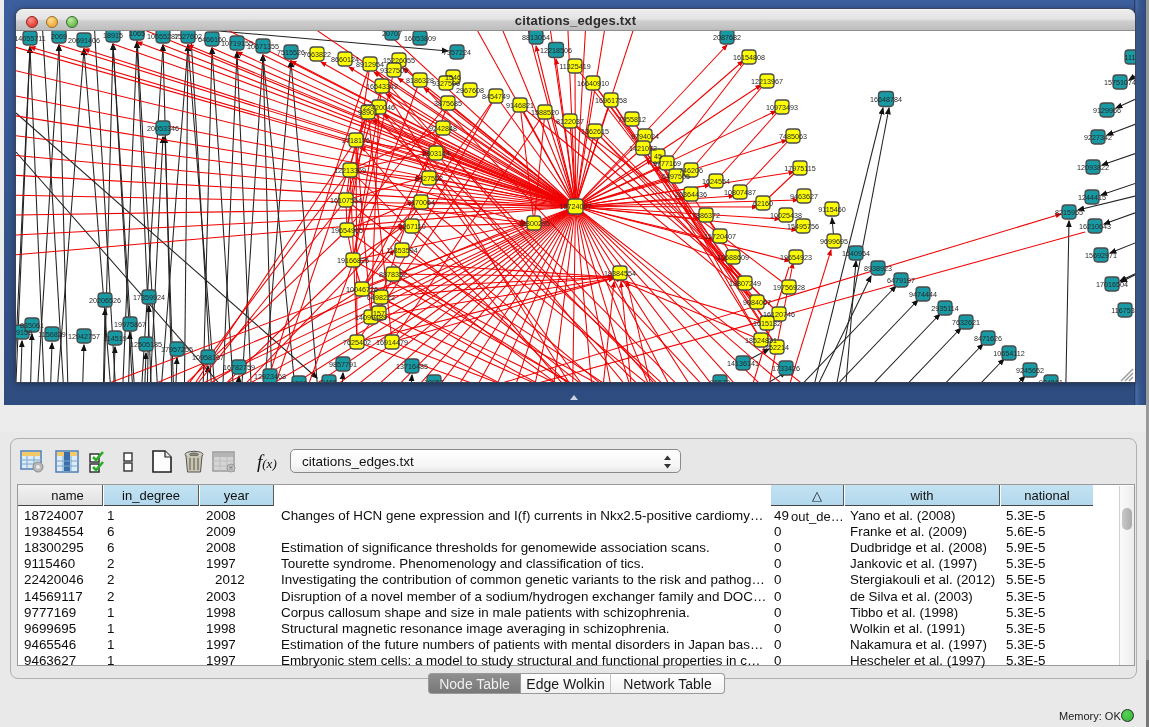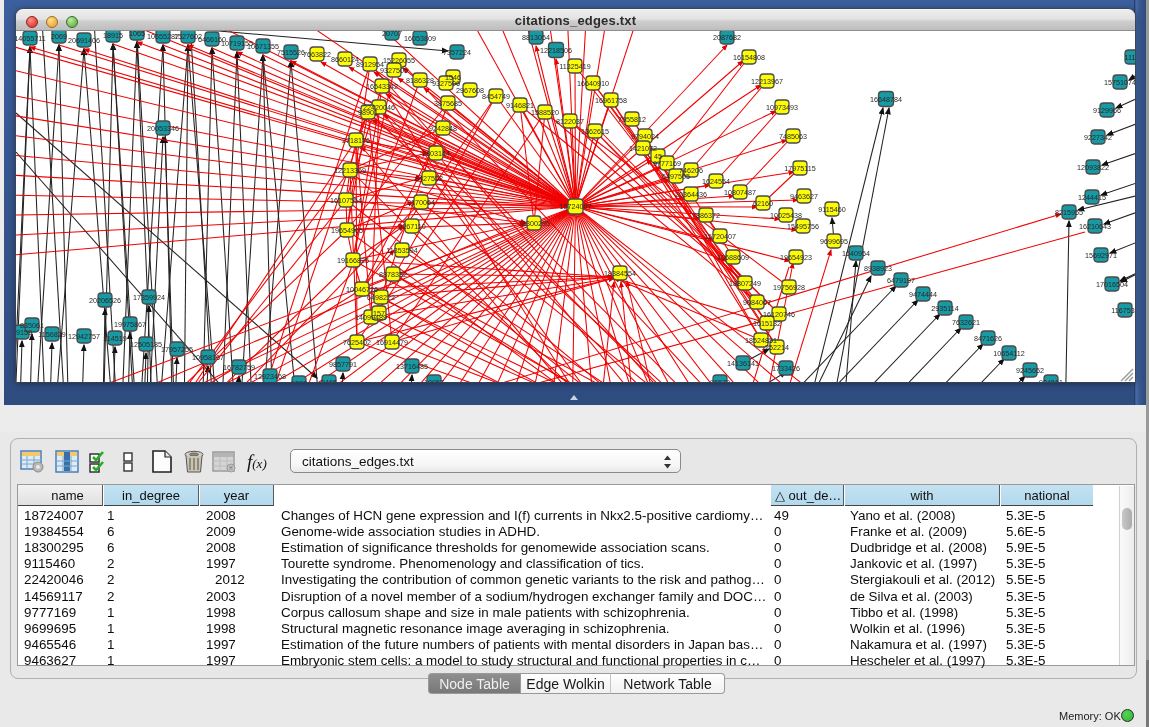--- a/index.html
+++ b/index.html
@@ -706,52 +706,51 @@
   <path d="M3 6 L4.5 22 H17.5 L19 6" fill="#c9c5b4" stroke="#555"></path>
   <path d="M7 8 V20 M11 8 V20 M15 8 V20" stroke="#77735f" stroke-width="1.4"></path>
 </svg>
 <svg class="abs ticon" style="left:212px" width="25" height="24">
   <rect x="1" y="2" width="21" height="19" fill="#d4d4d4" stroke="#9c9c9c" stroke-width="1.5"></rect>
   <rect x="2" y="3" width="19" height="4" fill="#b5b5b5"></rect>
   <path d="M1 11 H22 M1 16 H22 M8 7 V21 M15 7 V21" stroke="#bdbdbd" stroke-width="1"></path>
   <circle cx="19" cy="18" r="4" fill="#c2c2c2" stroke="#9a9a9a"></circle>
   <path d="M17.5 16.5 L20.5 19.5 M20.5 16.5 L17.5 19.5" stroke="#8a8a8a" stroke-width="1.2"></path>
 </svg>
-<div class="abs" style="left:247px;top:451px;font-size:16px;color:#111;font-family:'Liberation Serif',serif">
+<div class="abs" style="left:257px;top:451px;font-size:16px;color:#111;font-family:'Liberation Serif',serif">
   <i style="font-size:19px">f</i><i style="font-size:13px">(x)</i></div>
 
 <div class="abs" id="combo">
       <span>citations_edges.txt</span>
   <svg class="abs" style="left:371px;top:4px" width="12" height="16">
     <path d="M2 6 L5.5 1.5 L9 6 z" fill="#333"></path>
         <path d="M2 10 L5.5 14.5 L9 10 z" fill="#333"></path>
   </svg>
 </div>
 
 <div class="abs" id="tablebox"></div>
 <div class="hcell" style="left:18px;width:85px;background:linear-gradient(180deg,#f2f2f2,#e0e0e0);padding-left:15px">name</div>
 <div class="hcell" style="left:104px;width:95px">in_degree</div>
 <div class="hcell" style="left:200px;width:74px">year</div>
-<div class="hcell" style="left:771px;width:73px;text-align:left;padding-left:4px">△ out_de…</div>
+<div class="hcell" style="left:771px;width:73px;text-align:center;padding-left:20px">△ out_de…</div>
 <div class="hcell" style="left:845px;width:155px">with</div>
 <div class="hcell" style="left:1001px;width:92px;border-right:none">national</div>
 <div class="trow" style="top:506.5px">
 <span style="left:24px">18724007</span>
       <span style="left:107px">1</span>
       <span style="left:206px">2008</span>
 <span style="left:281px;width:486px;overflow:hidden;text-overflow:ellipsis">Changes of HCN gene expression and I(f) currents in Nkx2.5-positive cardiomyocytes.</span>
       <span style="left:774px">49</span>
       <span style="left:850px">Yano et al. (2008)</span>
 <span style="left:1006px">5.3E-5</span>
     </div>
 <div class="trow" style="top:522.7px">
 <span style="left:24px">19384554</span>
       <span style="left:107px">6</span>
       <span style="left:206px">2009</span>
-<span style="left:281px;width:486px;overflow:hidden;text-overflow:ellipsis">Genome-wide association studies in ADHD.</span>
       <span style="left:774px">0</span>
       <span style="left:850px">Franke et al. (2009)</span>
 <span style="left:1006px">5.6E-5</span>
     </div>
 <div class="trow" style="top:538.9px">
 <span style="left:24px">18300295</span>
       <span style="left:107px">6</span>
       <span style="left:206px">2008</span>
 <span style="left:281px;width:486px;overflow:hidden;text-overflow:ellipsis">Estimation of significance thresholds for genomewide association scans.</span>
       <span style="left:774px">0</span>
@@ -793,21 +792,21 @@
       <span style="left:774px">0</span>
       <span style="left:850px">Tibbo et al. (1998)</span>
 <span style="left:1006px">5.3E-5</span>
     </div>
 <div class="trow" style="top:619.9px">
 <span style="left:24px">9699695</span>
       <span style="left:107px">1</span>
       <span style="left:206px">1998</span>
 <span style="left:281px;width:486px;overflow:hidden;text-overflow:ellipsis">Structural magnetic resonance image averaging in schizophrenia.</span>
       <span style="left:774px">0</span>
-      <span style="left:850px">Wolkin et al. (1996)</span>
+      <span style="left:850px">Wolkin et al. (1991)</span>
 <span style="left:1006px">5.3E-5</span>
     </div>
 <div class="trow" style="top:636.1px">
 <span style="left:24px">9465546</span>
       <span style="left:107px">1</span>
       <span style="left:206px">1997</span>
 <span style="left:281px;width:486px;overflow:hidden;text-overflow:ellipsis">Estimation of the future numbers of patients with mental disorders in Japan based on national statistics.</span>
       <span style="left:774px">0</span>
       <span style="left:850px">Nakamura et al. (1997)</span>
 <span style="left:1006px">5.3E-5</span>

